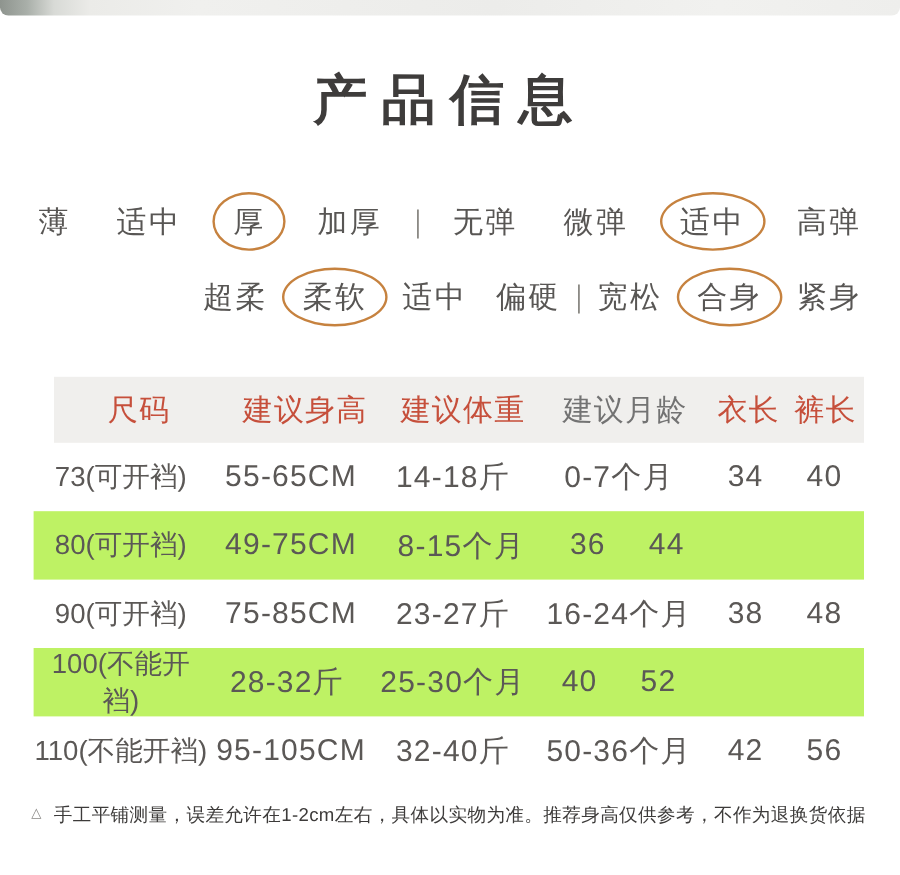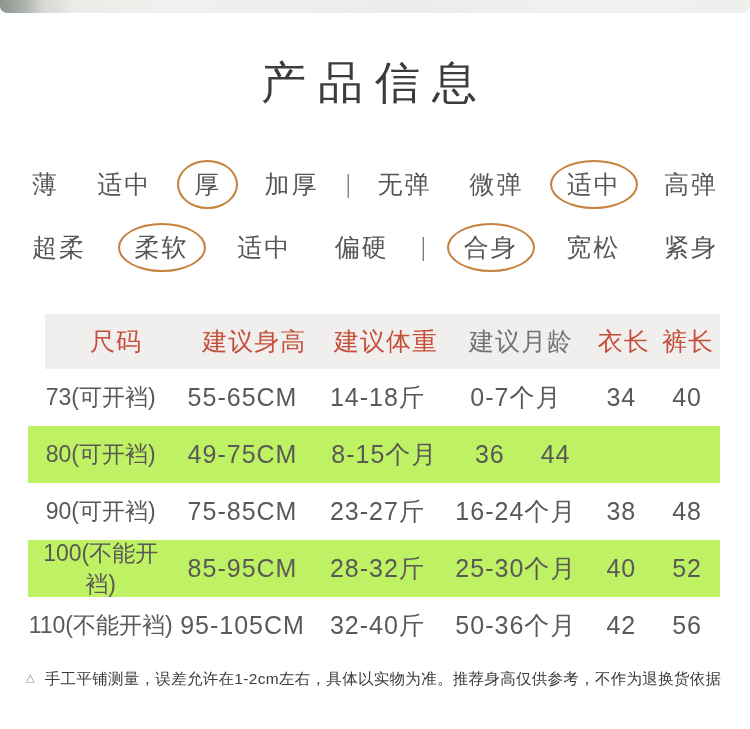--- a/index.html
+++ b/index.html
@@ -12,32 +12,32 @@
   }
   
   .photo-strip{
     height:13px;width:100%;
     background:linear-gradient(90deg,#8e948e 0%,#a9afa9 3%,#d8dad6 6%,#ebebe8 10%,#f0f0ee 22%,#ececea 55%,#f1f1ef 80%,#eeeeec 100%);
     border-bottom-left-radius:7px;border-bottom-right-radius:7px;
   }
   .title{
     margin-top:46px;
     text-align:center;
-    font-size:45px;font-weight:400;
+    font-size:45px;font-weight:700;
     color:#3e3c3b;
     letter-spacing:12px;padding-left:0;
     line-height:1.05;
   }
   .attr-row{
     display:flex;align-items:center;justify-content:space-between;
     padding:0 20px;
     font-size:25px;color:#585654;
   }
   .attr-row.first{margin-top:54px;}
-  .attr-row.second{margin-top:14px;}
+  .attr-row.second{margin-top:14px;justify-content:flex-end;}
   .attr-option{
     padding:6px 10px;letter-spacing:2px;white-space:nowrap;
     border:2px solid transparent;border-radius:50%;
   }
   .attr-option.circled{border-color:#c6823f;padding:6px 15px;}
   .attr-divider{color:#77756f;font-size:26px;transform:scaleX(.6);}
   .size-table{margin:42px 30px 0 28px;}
   .t-row{display:flex;align-items:center;height:57px;}
   .t-row.header{height:55px;background:#f0efed;font-size:26px;letter-spacing:3px;font-weight:500;margin-left:17px;}
   .t-row.striped{background:#bef264;}
@@ -76,22 +76,22 @@
   <span class="attr-option circled">适中</span>
   <span class="attr-option">高弹</span>
 </div>
 
 <div class="attr-row second">
   <span class="attr-option">超柔</span>
   <span class="attr-option circled">柔软</span>
   <span class="attr-option">适中</span>
   <span class="attr-option">偏硬</span>
   <span class="attr-divider">|</span>
+  <span class="attr-option">宽松</span>
   <span class="attr-option circled">合身</span>
-  <span class="attr-option">宽松</span>
   <span class="attr-option">紧身</span>
 </div>
 
 <div class="size-table">
   <div class="t-row header">
     <span class="t-cell c1">尺码</span>
     <span class="t-cell c2">建议身高</span>
     <span class="t-cell c3">建议体重</span>
     <span class="t-cell c4 dark">建议月龄</span>
     <span class="t-cell c5">衣长</span>
@@ -119,21 +119,20 @@
     <span class="t-cell c1 size">90(可开裆)</span>
     <span class="t-cell c2">75-85CM</span>
     <span class="t-cell c3">23-27斤</span>
     <span class="t-cell c4">16-24个月</span>
     <span class="t-cell c5">38</span>
     <span class="t-cell c6">48</span>
   </div>
 
   <div class="t-row striped">
     <span class="t-cell c1 size">100(不能开裆)</span>
-    <span class="t-cell c2">85-95CM</span>
     <span class="t-cell c3">28-32斤</span>
     <span class="t-cell c4">25-30个月</span>
     <span class="t-cell c5">40</span>
     <span class="t-cell c6">52</span>
   </div>
 
   <div class="t-row">
     <span class="t-cell c1 size">110(不能开裆)</span>
     <span class="t-cell c2">95-105CM</span>
     <span class="t-cell c3">32-40斤</span>

